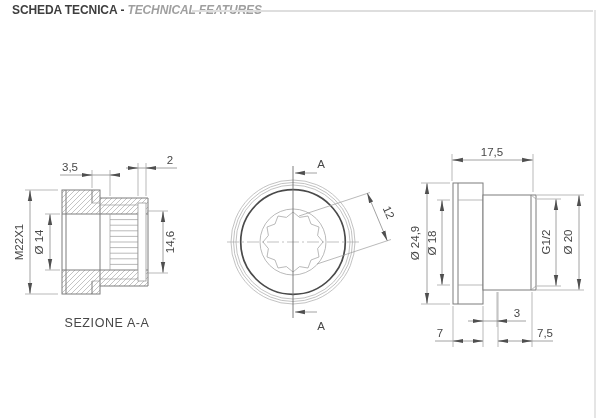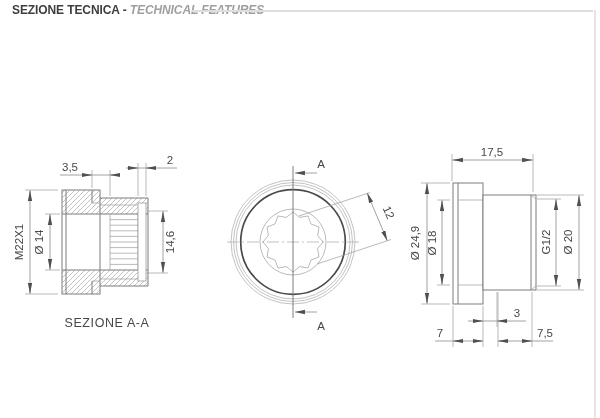--- a/index.html
+++ b/index.html
@@ -25,21 +25,21 @@
   .hat{fill:url(#h);stroke:none;}
   text.d{font-size:11.5px;fill:#474747;}
   text.cap{font-size:12.5px;fill:#474747;letter-spacing:0.6px;}
 </style>
 </head>
 <body>
 
 <div class="page">
 
   <div class="hdr">
-    <span class="t">SEZIONE TECNICA</span><span class="s">-</span><span class="u">TECHNICAL FEATURES</span>
+    <span class="t">SCHEDA TECNICA</span><span class="s">-</span><span class="u">TECHNICAL FEATURES</span>
   </div>
   <div class="rule"></div>
   <div class="vborder"></div>
 
   <svg width="600" height="418" viewBox="0 0 600 418">
     <defs>
       <pattern id="h" patternUnits="userSpaceOnUse" width="5" height="5">
         <line x1="0" y1="5" x2="5" y2="0" stroke="#9c9c9c" stroke-width="0.6"></line>
       </pattern>
       <marker id="ah" viewBox="0 0 12 6" refX="11.5" refY="3" markerWidth="13" markerHeight="6.5" orient="auto-start-reverse">

